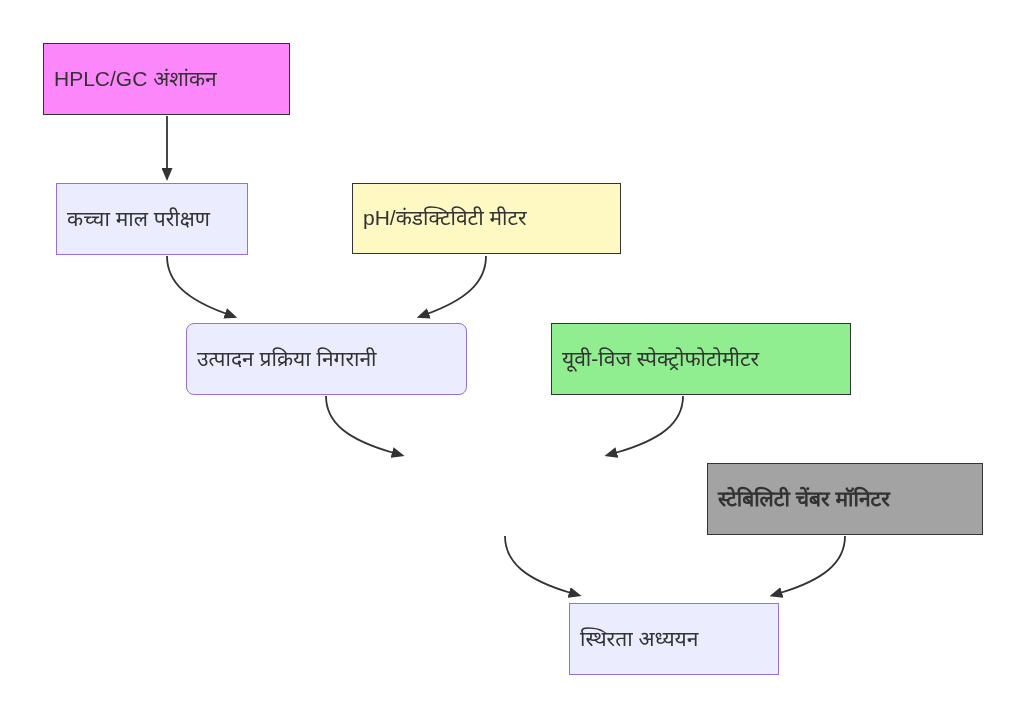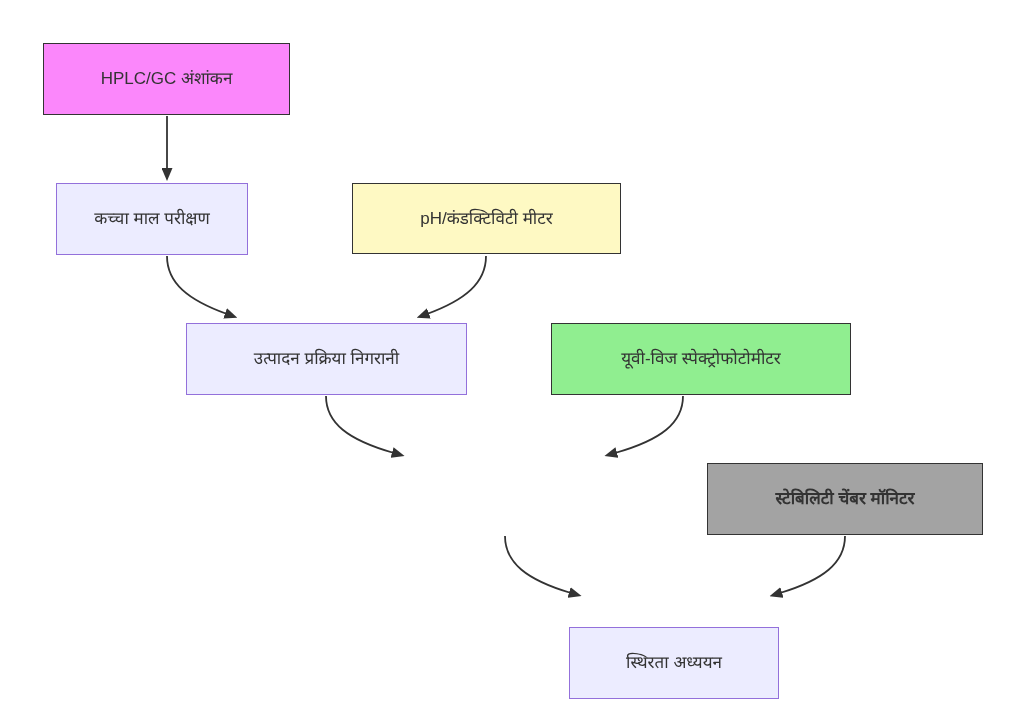--- a/index.html
+++ b/index.html
@@ -21,23 +21,22 @@
     top: 0;
     z-index: 1;
   }
   .node {
     position: absolute;
     z-index: 2;
     box-sizing: border-box;
     border: 1px solid #333;
     display: flex;
     align-items: center;
-    justify-content: center;
     text-align: center;
-    font-size: 17px;
+    font-size: 21px;
     line-height: 1.25;
     color: #333333;
     padding: 4px 10px;
   }
   
   .n-hplc              { left: 43px;  top: 43px;  width: 247px; height: 72px; }
   .n-raw-material      { left: 56px;  top: 183px; width: 192px; height: 72px; }
   .n-ph-meter          { left: 352px; top: 183px; width: 269px; height: 71px; }
   .n-process           { left: 186px; top: 323px; width: 281px; height: 72px; }
   .n-uv-vis            { left: 535px; top: 323px; width: 300px; height: 72px; }
@@ -76,30 +75,30 @@
   </div>
 
   <div class="node n-raw-material" style="background-color: rgb(236, 236, 255); border-color: rgb(147, 112, 219);">
     <span>कच्चा माल परीक्षण</span>
   </div>
 
   <div class="node n-ph-meter" style="background-color: #fef9c3; border-color: rgb(51, 51, 51);">
     <span>pH/कंडक्टिविटी मीटर</span>
   </div>
 
-  <div class="node n-process" style="background-color: rgb(236, 236, 255); border-color: rgb(147, 112, 219);">
+  <div class="node n-process" style="background-color: rgb(236, 236, 255); border-color: rgb(147, 112, 219); border-radius: 8px;">
     <span>उत्पादन प्रक्रिया निगरानी</span>
   </div>
 
   <div class="node n-uv-vis" style="background-color: rgb(144, 238, 144); border-color: rgb(51, 51, 51); margin-left: 16px;">
     <span>यूवी-विज स्पेक्ट्रोफोटोमीटर</span>
   </div>
 
 
   <div class="node n-stability-chamber" style="background-color: #a3a3a3; border-color: rgb(51, 51, 51); font-weight: bold;">
     <span>स्टेबिलिटी चेंबर मॉनिटर</span>
   </div>
 
-  <div class="node n-stability-study" style="background-color: rgb(236, 236, 255); border-color: rgb(147, 112, 219); margin-top: 24px;">
+  <div class="node n-stability-study" style="background-color: rgb(236, 236, 255); border-color: rgb(147, 112, 219);">
     <span>स्थिरता अध्ययन</span>
   </div>
 
 </div>
 
 </body></html>

